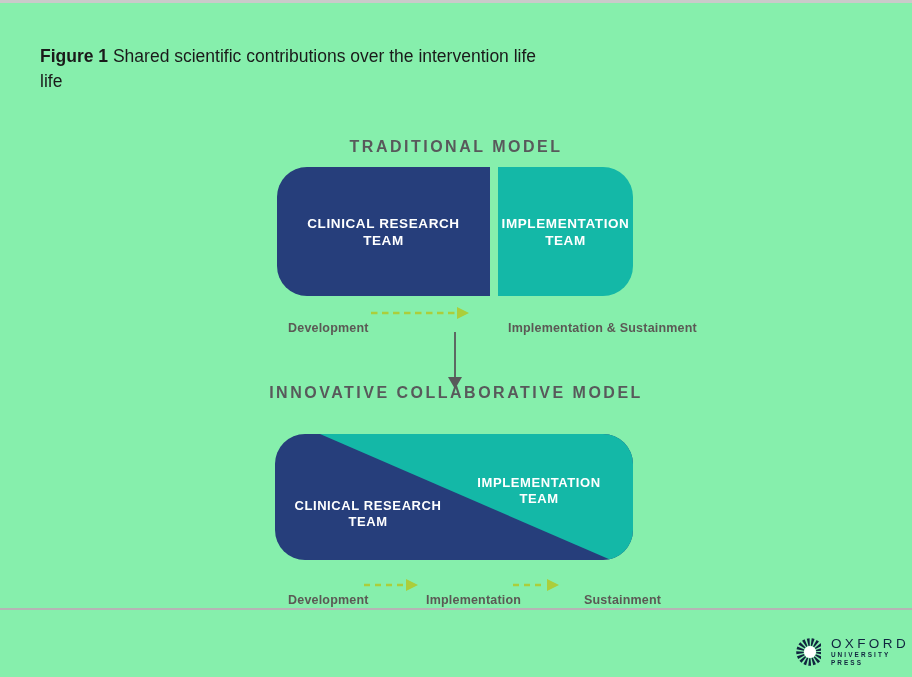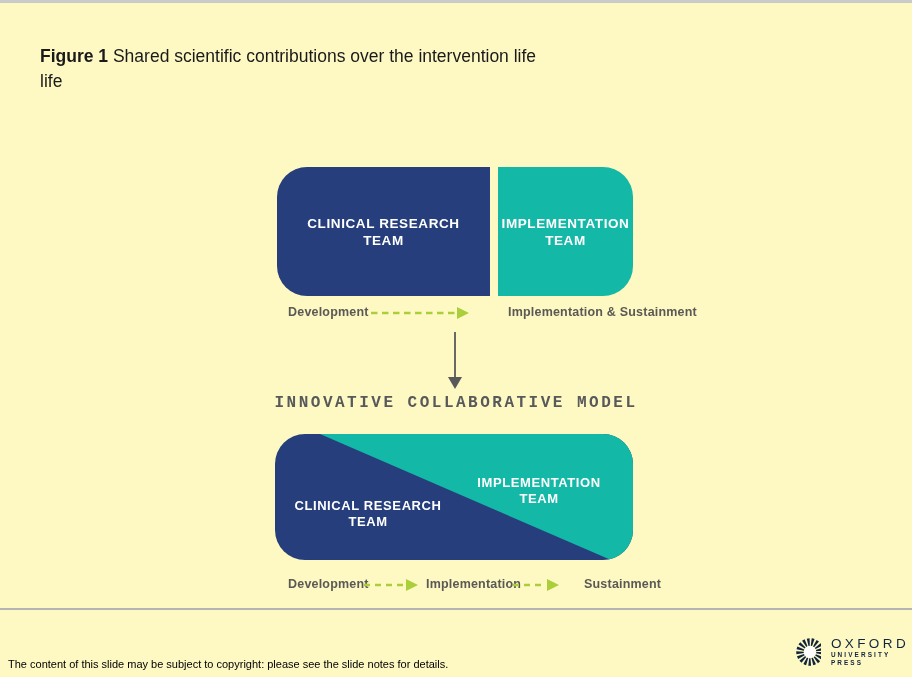--- a/index.html
+++ b/index.html
@@ -1,49 +1,49 @@
 <!DOCTYPE html>
 <html style="--navy: #263e7b; --teal: #14b8a7; --green: #abce3b; --heading-gray: #58595b; --label-gray: #5b5955; --oxford-navy: #10243f; --link-blue: #0000e8;"><head>
 <meta charset="utf-8">
 <style>
   * { margin:0; padding:0; box-sizing:border-box; }
   html,body { background:#fff; }
   .slide {
-    position:relative; width:912px; height:677px; background:#fef9c3;
+    position:relative; width:912px; height:677px; background:#86efac;
     font-family:"Liberation Sans", sans-serif; overflow:hidden;
   }
   .topbar { position:absolute; top:0; left:0; width:912px; height:3px; background:#cacaca; }
 
   .title {
     position:absolute; left:40px; top:44px; width:620px;
     font-size:17.5px; line-height:25px; color:#1a1a1a;
   }
   .title .b { font-weight:bold; }
 
   .model-heading {
     position:absolute; left:0; width:912px; text-align:center;
     font-size:16px; font-weight:bold; letter-spacing:2.5px; color:#58595b;
   }
   .h-trad { top:138px; }
-  .h-innov { top:394px;font-family:Liberation Mono, monospace; }
+  .h-innov { top:384px; }
 
   .team-box {
     position:absolute; display:flex; flex-direction:column;
     align-items:center; justify-content:center;
     color:#ffffff; font-weight:bold; font-size:13.5px; line-height:17px;
     letter-spacing:0.6px; text-align:center;
   }
   .trad-left  { left:277px; top:167px; width:213px; height:129px;
                 background:var(--navy); border-radius:30px 0 0 30px; }
   .trad-right { left:498px; top:167px; width:135px; height:129px;
                 background:var(--teal); border-radius:0 30px 30px 0; }
 
   .timeline-label {
     position:absolute; font-size:12.5px; font-weight:bold;
-    letter-spacing:0.2px; color:#5b5955; white-space:nowrap;
+    letter-spacing:0.2px; color:#5b5955; white-space:nowrap;margin-top:16px;
   }
   .dash-svg { position:absolute; }
 
   .v-arrow { position:absolute; left:446px; top:332px; }
 
   .innov-box {
     position:absolute; left:275px; top:434px; width:358px; height:126px;
     background:var(--navy); border-radius:30px; overflow:hidden;
   }
   .innov-box svg.split { position:absolute; left:0; top:0; width:100%; height:100%; }
@@ -73,20 +73,21 @@
 <body>
 
 <div class="slide">
   <div class="topbar"></div>
 
   <div class="title">
     <span class="b">Figure 1</span><span> Shared scientific contributions over the intervention life</span>
     <div>life</div>
   </div>
 
+  <div class="model-heading h-trad">TRADITIONAL MODEL</div>
 
   <div class="team-box trad-left">
     <div>CLINICAL RESEARCH</div>
     <div>TEAM</div>
   </div>
   <div class="team-box trad-right">
     <div>IMPLEMENTATION</div>
     <div>TEAM</div>
   </div>
 
@@ -125,21 +126,20 @@
   </svg>
   <div class="timeline-label" style="left:426px; top:577px;">Implementation</div>
   <svg class="dash-svg" style="left:512px; top:578px;" width="48" height="14">
     <line x1="1" y1="7" x2="34" y2="7" stroke="var(--green)" stroke-width="2.4" stroke-dasharray="6 5"></line>
     <polygon points="35,1 35,13 47,7" fill="var(--green)"></polygon>
   </svg>
   <div class="timeline-label" style="left:584px; top:577px;">Sustainment</div>
 
   <div class="divider"></div>
 
-  <div class="footer-copy">The content of this slide may be subject to copyright: please see the slide notes for details.</div>
 
   <div class="oup">
     <svg width="30" height="30">
       <circle cx="15" cy="15" r="10" fill="none" stroke="#10243f" stroke-width="7.5" stroke-dasharray="2.1 1.6"></circle>
       <circle cx="15" cy="15" r="6" fill="#ffffff"></circle>
     </svg>
     <div class="oup-text">
       <div class="oup-name">OXFORD</div>
       <div class="oup-sub">UNIVERSITY PRESS</div>
     </div>

